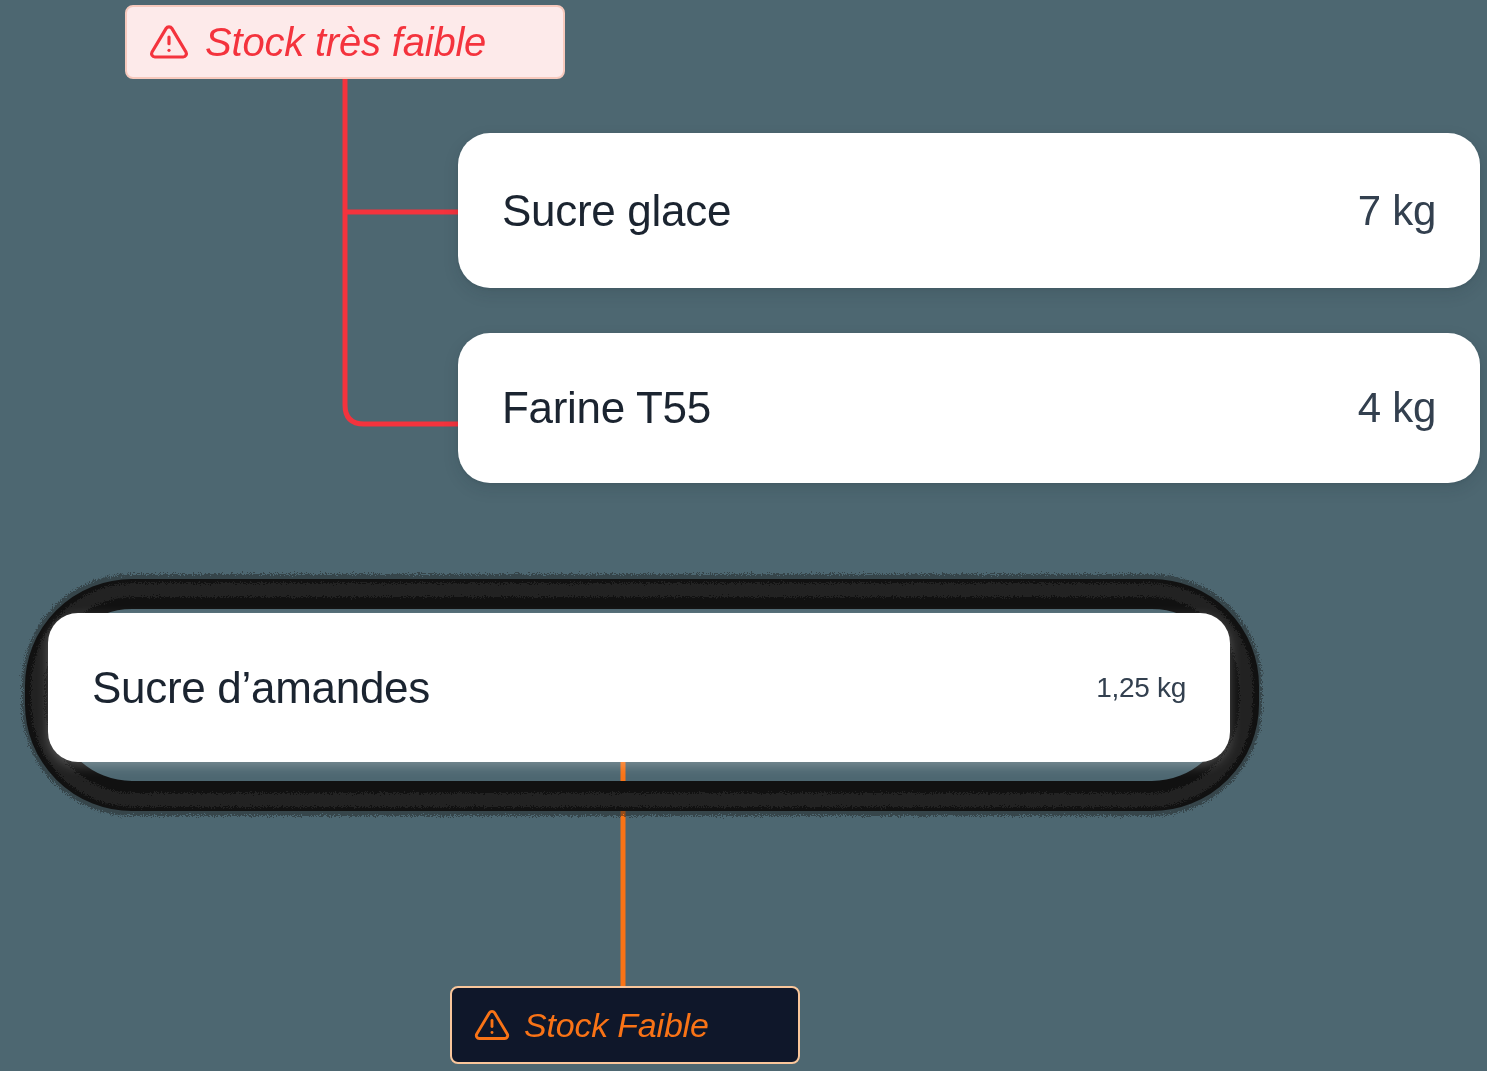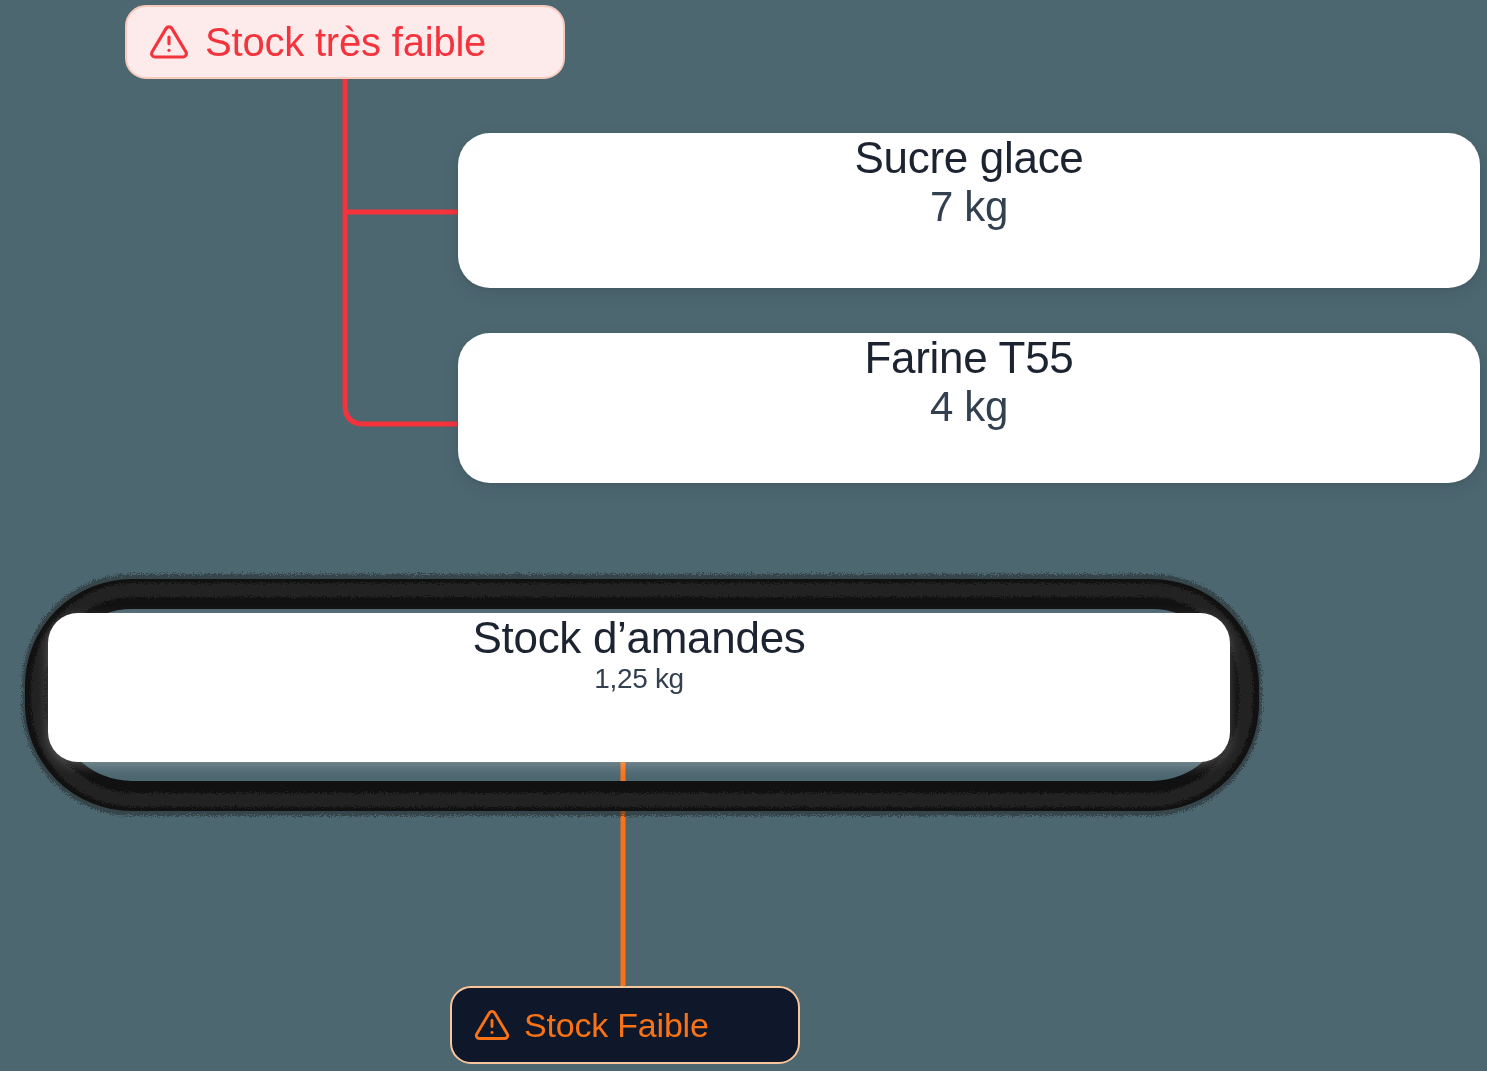--- a/index.html
+++ b/index.html
@@ -26,22 +26,23 @@
     height: 1071px;
     pointer-events: none;
   }
 
   
   .badge {
     position: absolute;
     display: flex;
     align-items: center;
     box-sizing: border-box;
-    border-radius: 21px;
+    border-radius: 8px;
     white-space: nowrap;
+    font-style: italic;
   }
   .badge .badge-icon {
     display: inline-flex;
     align-items: center;
     justify-content: center;
     flex: 0 0 auto;
   }
   .badge .badge-label {
     font-weight: 400;
     letter-spacing: -0.2px;
@@ -78,23 +79,23 @@
   }
 
   
   .card {
     position: absolute;
     box-sizing: border-box;
     background: #ffffff;
     border-radius: 32px;
     display: flex;
     align-items: center;
+    justify-content: space-between;
     box-shadow: 0 6px 16px rgba(20, 35, 50, 0.13),
                 0 1px 3px rgba(20, 35, 50, 0.10);
-    flex-direction: column;
   }
   .card .card-name {
     color: #1b2430;
     font-size: 44px;
     letter-spacing: -0.3px;
   }
   .card .card-qty {
     color: #33404f;
     font-size: 42px;
     letter-spacing: -0.3px;
@@ -187,21 +188,21 @@
       </defs>
 
       <rect x="14" y="14" width="1220" height="222" rx="100" ry="100" fill="none" stroke="#1b1b1b" stroke-width="20" opacity="0.45" filter="url(#dither)"></rect>
 
       <rect x="22" y="24" width="1204" height="202" rx="92" ry="92" fill="none" stroke="#111111" stroke-width="30"></rect>
 
       <rect x="20" y="20" width="1208" height="210" rx="96" ry="96" fill="none" stroke="#2a2a2a" stroke-width="14" opacity="0.7" filter="url(#dither)"></rect>
     </svg>
 
     <div id="card-amandes" class="card">
-      <span class="card-name">Stock d’amandes</span>
+      <span class="card-name">Sucre d’amandes</span>
       <span class="card-qty">1,25 kg</span>
     </div>
   </div>
 
   <div id="badge-low" class="badge">
     <span class="badge-icon">
       <svg width="36" height="36" viewBox="0 0 24 24" fill="none" stroke="#f97316" stroke-width="1.9" stroke-linecap="round" stroke-linejoin="round">
         <path d="M10.29 3.86 1.82 18a2 2 0 0 0 1.71 3h16.94a2 2 0 0 0 1.71-3L13.71 3.86a2 2 0 0 0-3.42 0z"></path>
         <line x1="12" y1="9" x2="12" y2="13"></line>
         <line x1="12" y1="17" x2="12.01" y2="17"></line>

